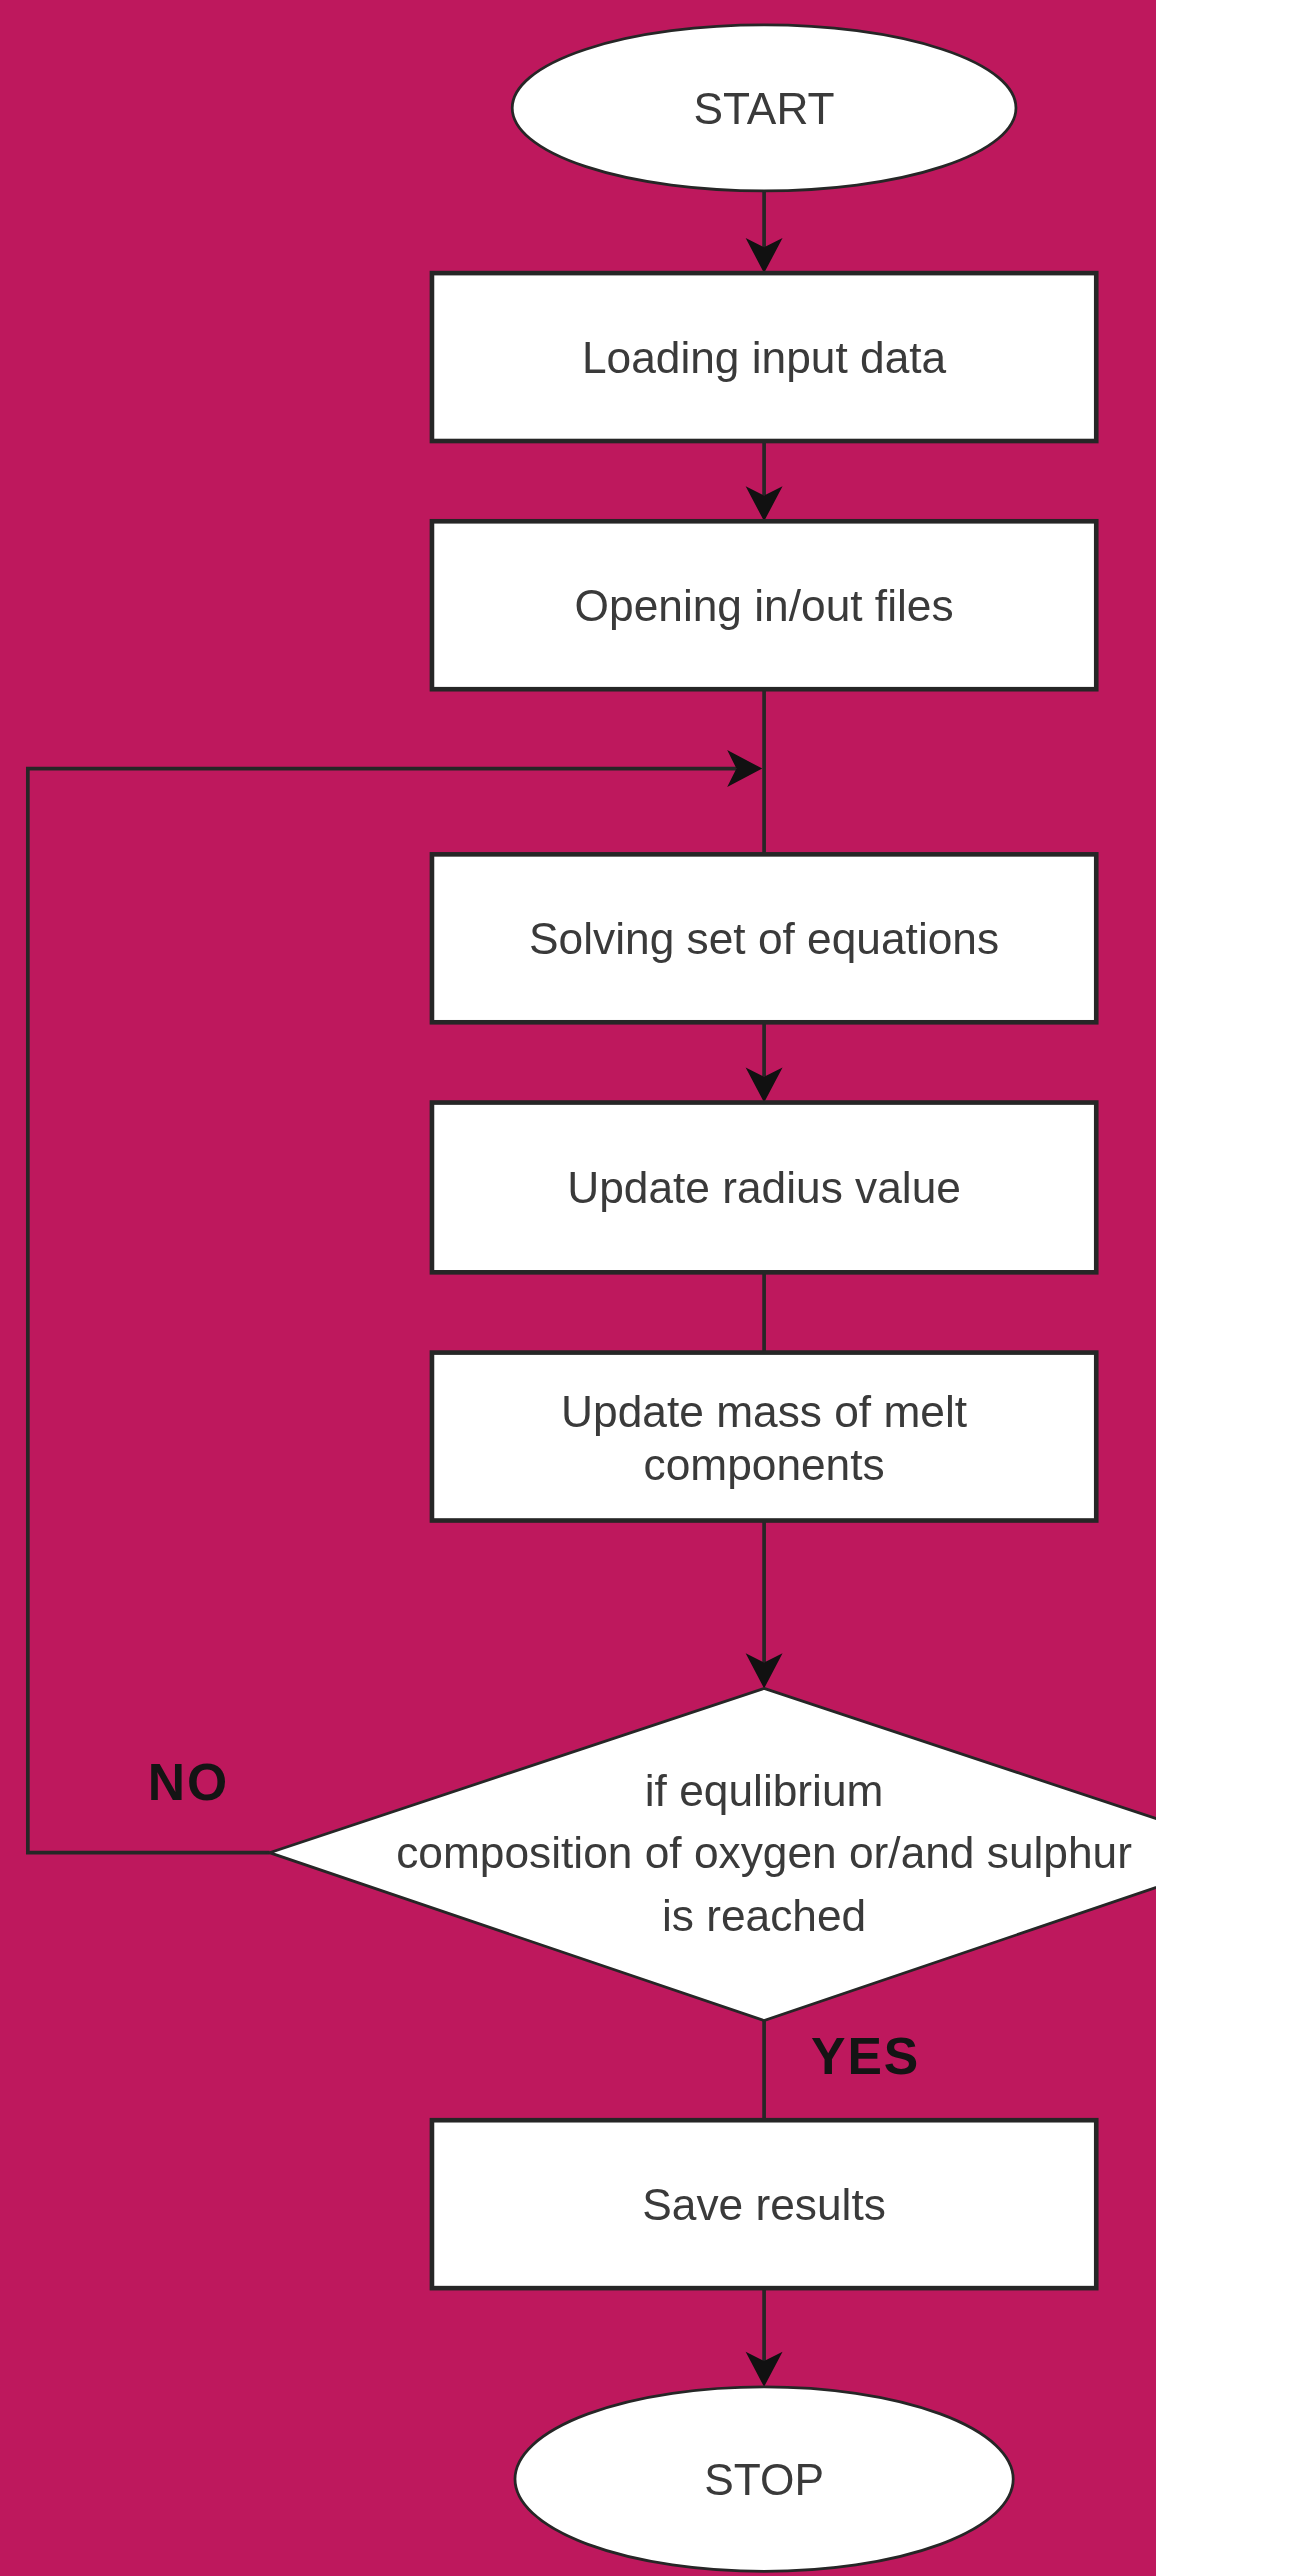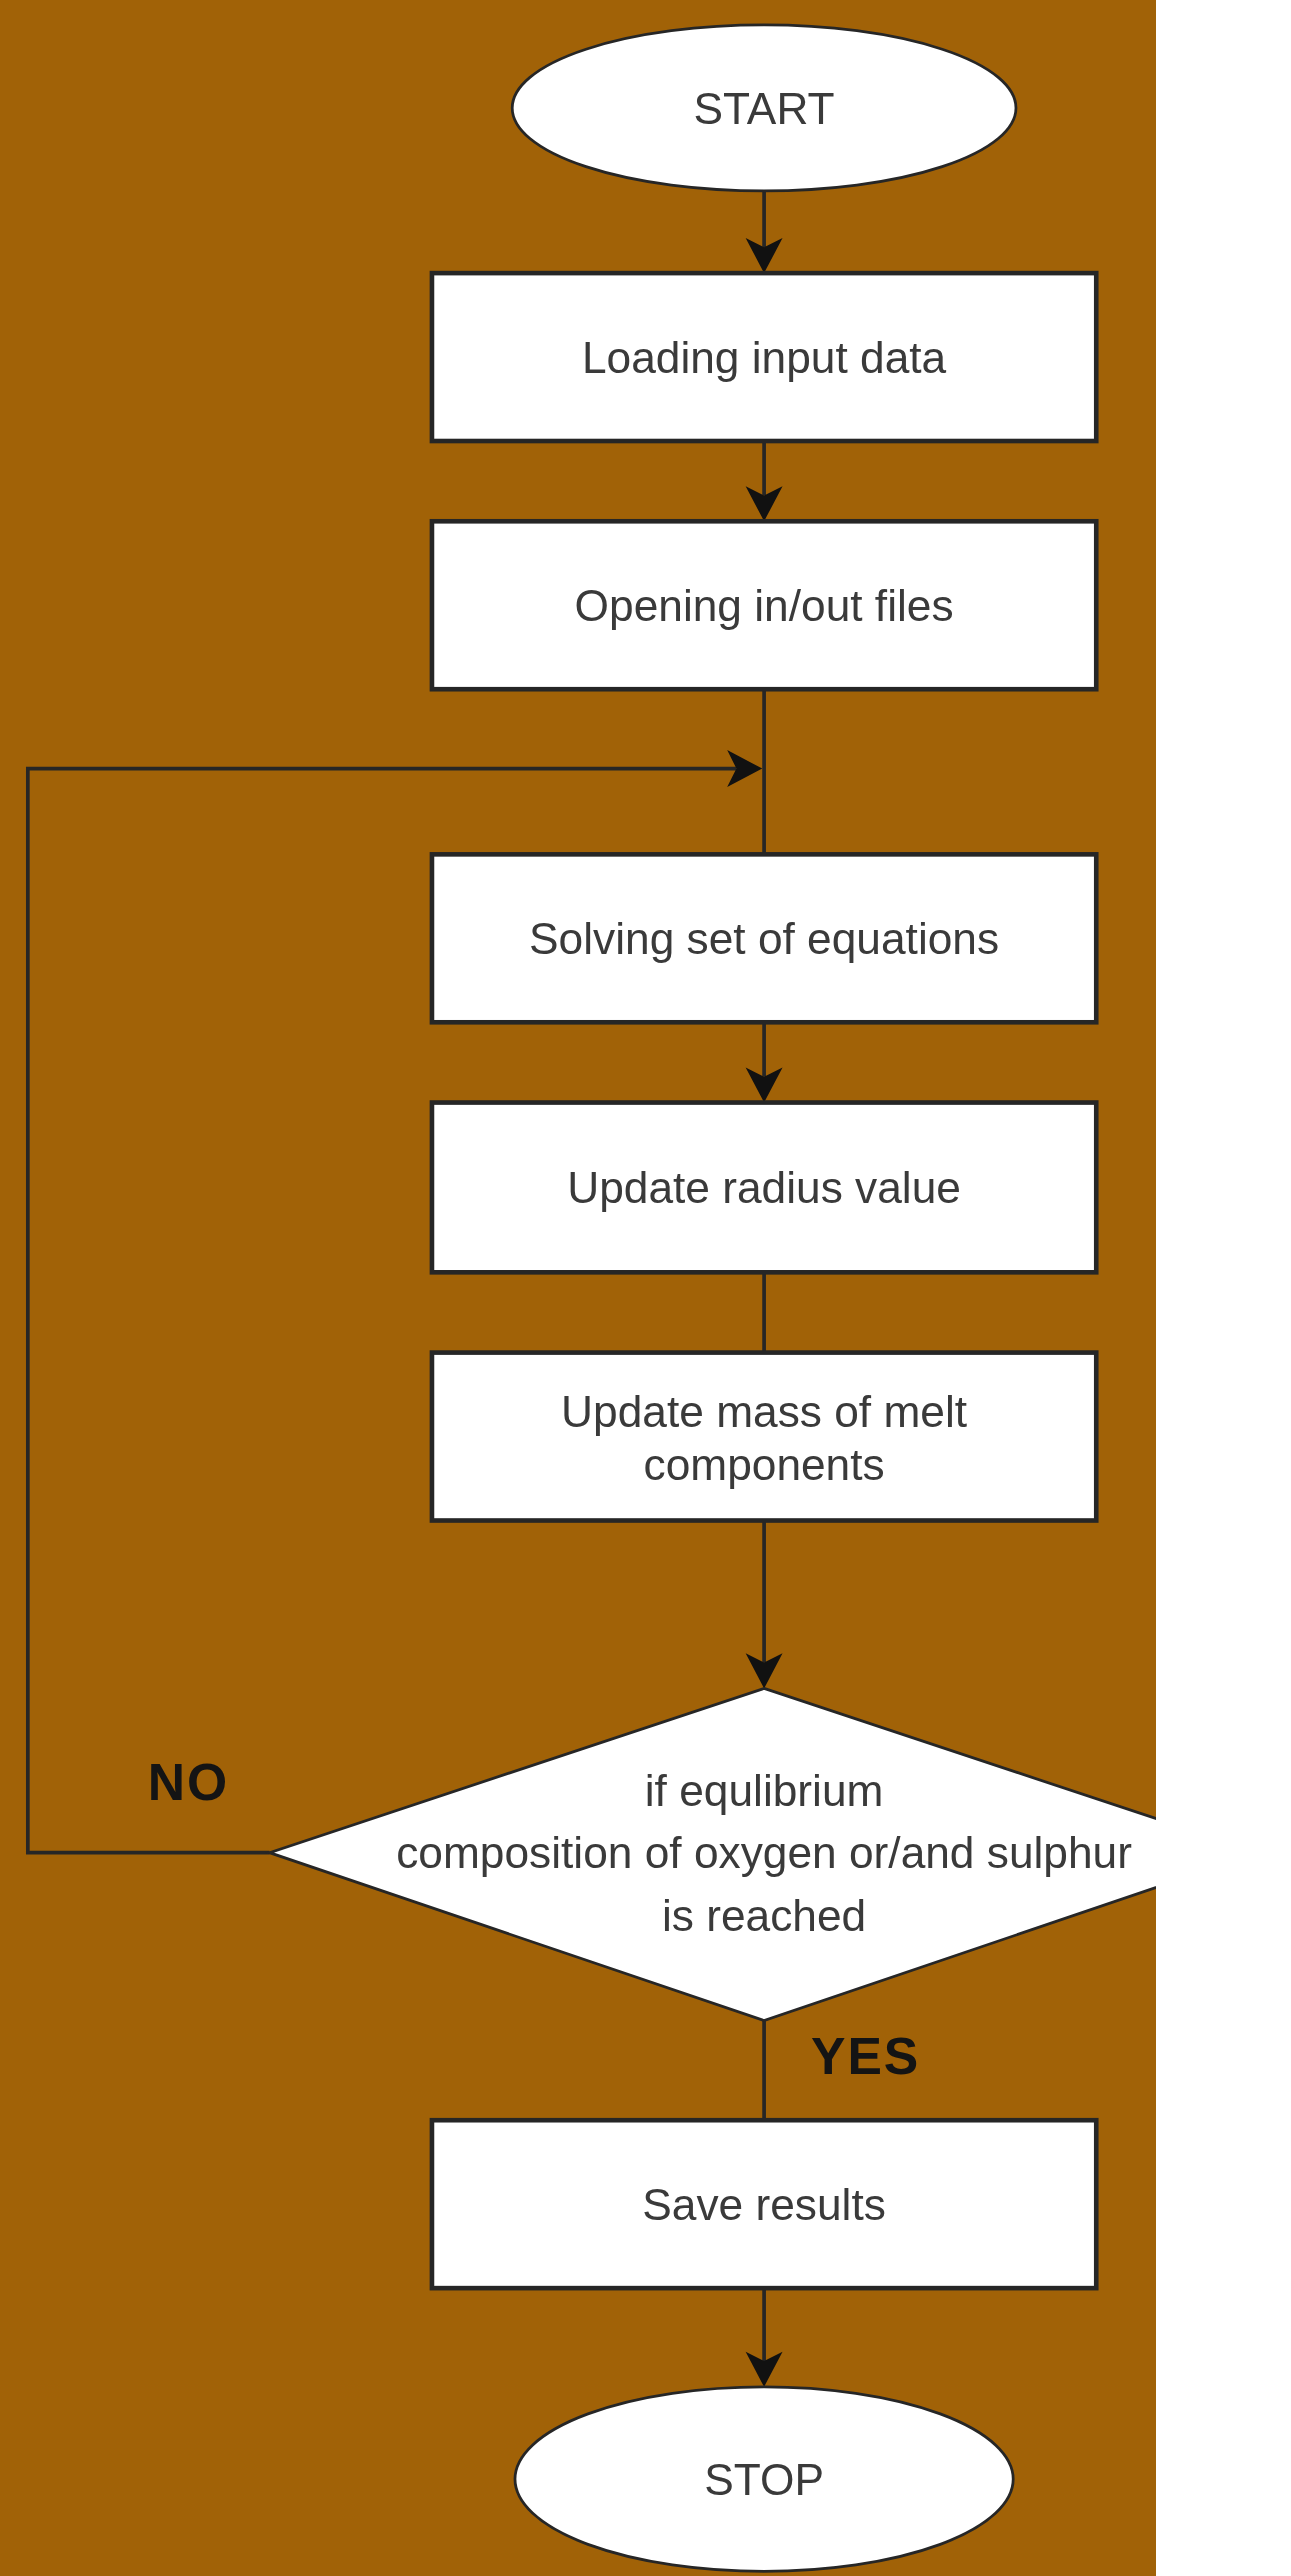--- a/index.html
+++ b/index.html
@@ -4,21 +4,21 @@
 <style>
   html, body {
     margin: 0;
     padding: 0;
     background: #ffffff;
   }
   .stage {
     position: relative;
     width: 1156px;
     height: 2576px;
-    background: #a16207;
+    background: #be185d;
     overflow: hidden;
   }
   svg { display: block; }
   .shape {
     fill: #ffffff;
     stroke: #262626;
   }
   .box { stroke-width: 5px; }
   .terminal { stroke-width: 3px; }
   .diamond { stroke-width: 3px; }

